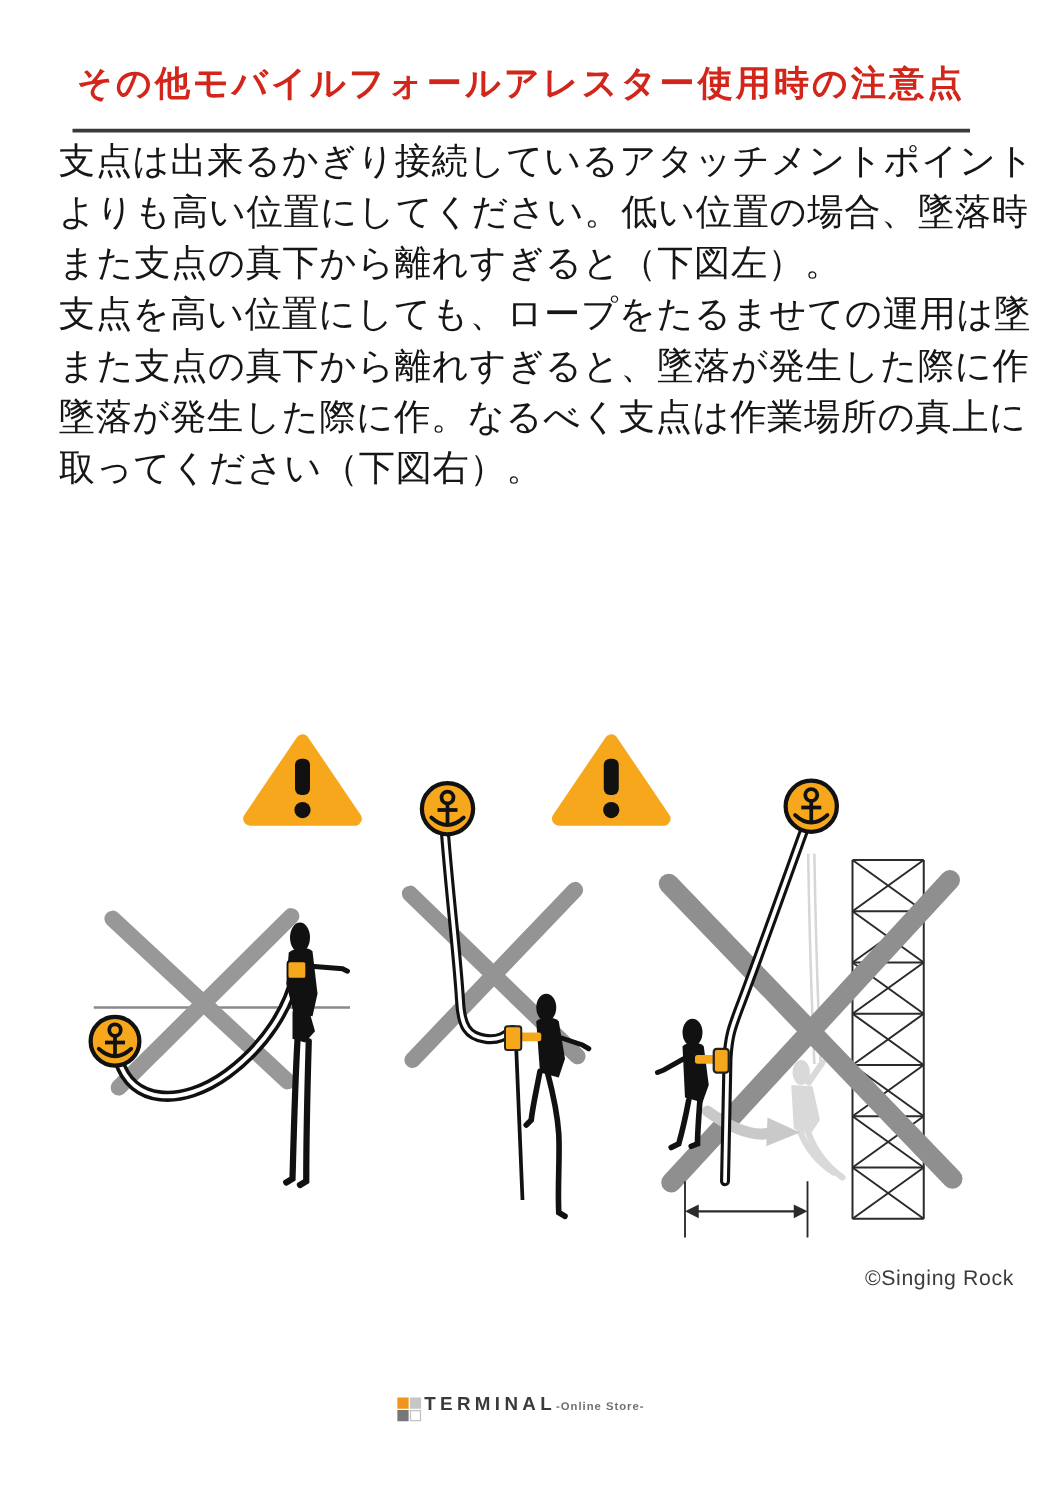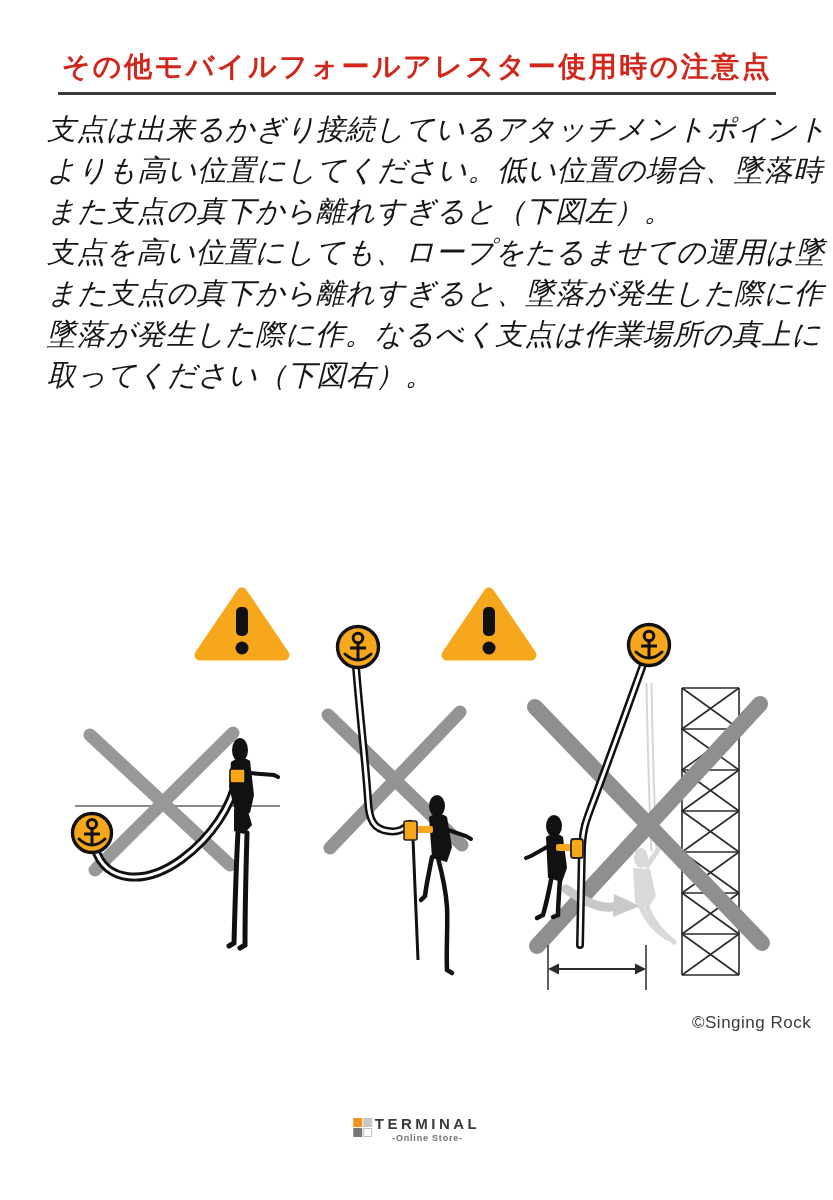--- a/index.html
+++ b/index.html
@@ -6,34 +6,34 @@
   body{
     width:833px;height:1200px;background:#ffffff;
     font-family:"Liberation Sans","DejaVu Sans",sans-serif;
     -webkit-font-smoothing:antialiased;
   }
   .page{position:relative;width:833px;height:1200px;background:#fff;overflow:hidden;}
 
   
   .title-wrap{
     position:absolute;left:58px;top:50px;width:718px;
-    border-bottom:3px solid #3a3a3a;padding-bottom:9px;text-align:center;
+    border-bottom:3px solid #3a3a3a;padding-bottom:20px;text-align:center;
   }
   .title{
     margin:0;font-size:28px;line-height:33px;font-weight:600;
     letter-spacing:2.5px;color:#d2261b;white-space:nowrap;
   }
 
   
   .body-text{
     position:absolute;left:47px;top:109px;width:760px;
     font-size:29px;line-height:41px;letter-spacing:0.5px;
     color:#161616;font-weight:500;
   }
-  .body-line{white-space:nowrap;font-style:italic;}
+  .body-line{white-space:nowrap;}
 
   
   .illustration{position:absolute;left:0;top:555px;width:833px;height:500px;}
 
   
   .credit{
     position:absolute;left:648px;top:1013px;
     font-size:17px;color:#3b3b3b;letter-spacing:0.5px;margin-left:44px;
   }
 
@@ -44,21 +44,21 @@
   }
   .logo-squares{
     display:grid;grid-template-columns:9px 9px;grid-template-rows:9px 9px;
     gap:1px;margin-top:2px;
   }
   .sq{width:9px;height:9px;}
   .sq-tl{background:#f0941d;}
   .sq-tr{background:#c6c6c6;}
   .sq-bl{background:#777777;}
   .sq-br{background:#ffffff;border:1px solid #c2c2c2;box-sizing:border-box;}
-  .logo-text-col{display:flex;flex-direction:column;align-items:center;}
+  .logo-text-col{display:flex;flex-direction:row;align-items:center;}
   .logo-title{
     font-size:15px;font-weight:700;color:#3a3a3a;
     letter-spacing:3.5px;line-height:16px;white-space:nowrap;
   }
   .logo-sub{
     font-size:9px;color:#707070;letter-spacing:0.8px;line-height:10px;
     margin-top:1px;white-space:nowrap;font-weight:bold;
   }
 </style>
 </head>

